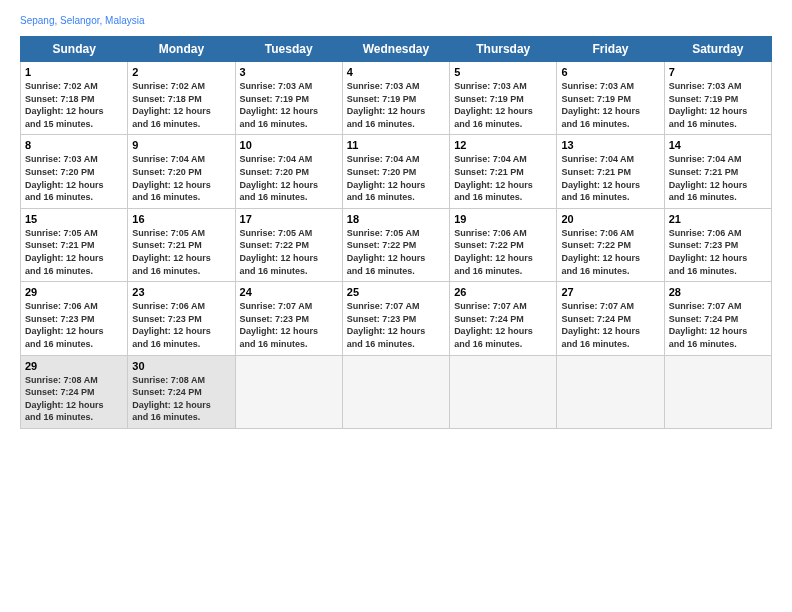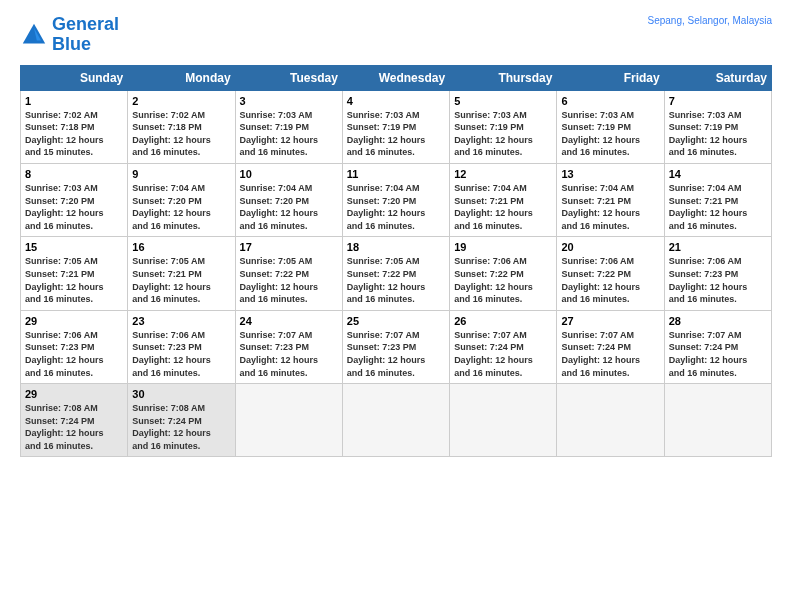--- a/index.html
+++ b/index.html
@@ -54,21 +54,21 @@
     }
     .calendar {
       width: 100%;
       border-collapse: collapse;
       font-size: 9.5px;
     }
     .calendar th {
       background: #2d6da8;
       color: #fff;
       padding: 5px 4px;
-      text-align: right;
+      text-align: center;
       font-size: 12px;
       font-weight: bold;
       border: 1px solid #2d6da8;
     }
     .calendar td {
       border: 1px solid #ccc;
       vertical-align: top;
       padding: 4px 4px 4px 4px;
       width: calc(100%/7);
       background: #fff;
@@ -93,30 +93,20 @@
     }
     .last-row td {
       background: #ebebeb;
     }
   </style>
 </head>
 <body>
 
 <div class="page">
   <div class="header">
-    <div class="logo">
-      <svg class="logo-icon" viewBox="0 0 40 40" width="36" height="36">
-        <polygon points="20,4 36,32 4,32" fill="#1a73c9"></polygon>
-        <polygon points="20,10 30,28 24,28" fill="#2a8de8"></polygon>
-      </svg>
-      <div class="logo-text">
-        <div><span>General</span></div>
-        <div style="color:#1a73c9">Blue</div>
-      </div>
-    </div>
     <div class="title-block">
       <div class="location-title">Sepang, Selangor, Malaysia</div>
     </div>
   </div>
 
   <table class="calendar">
     <thead>
       <tr>
         <th>Sunday</th>
         <th>Monday</th>

